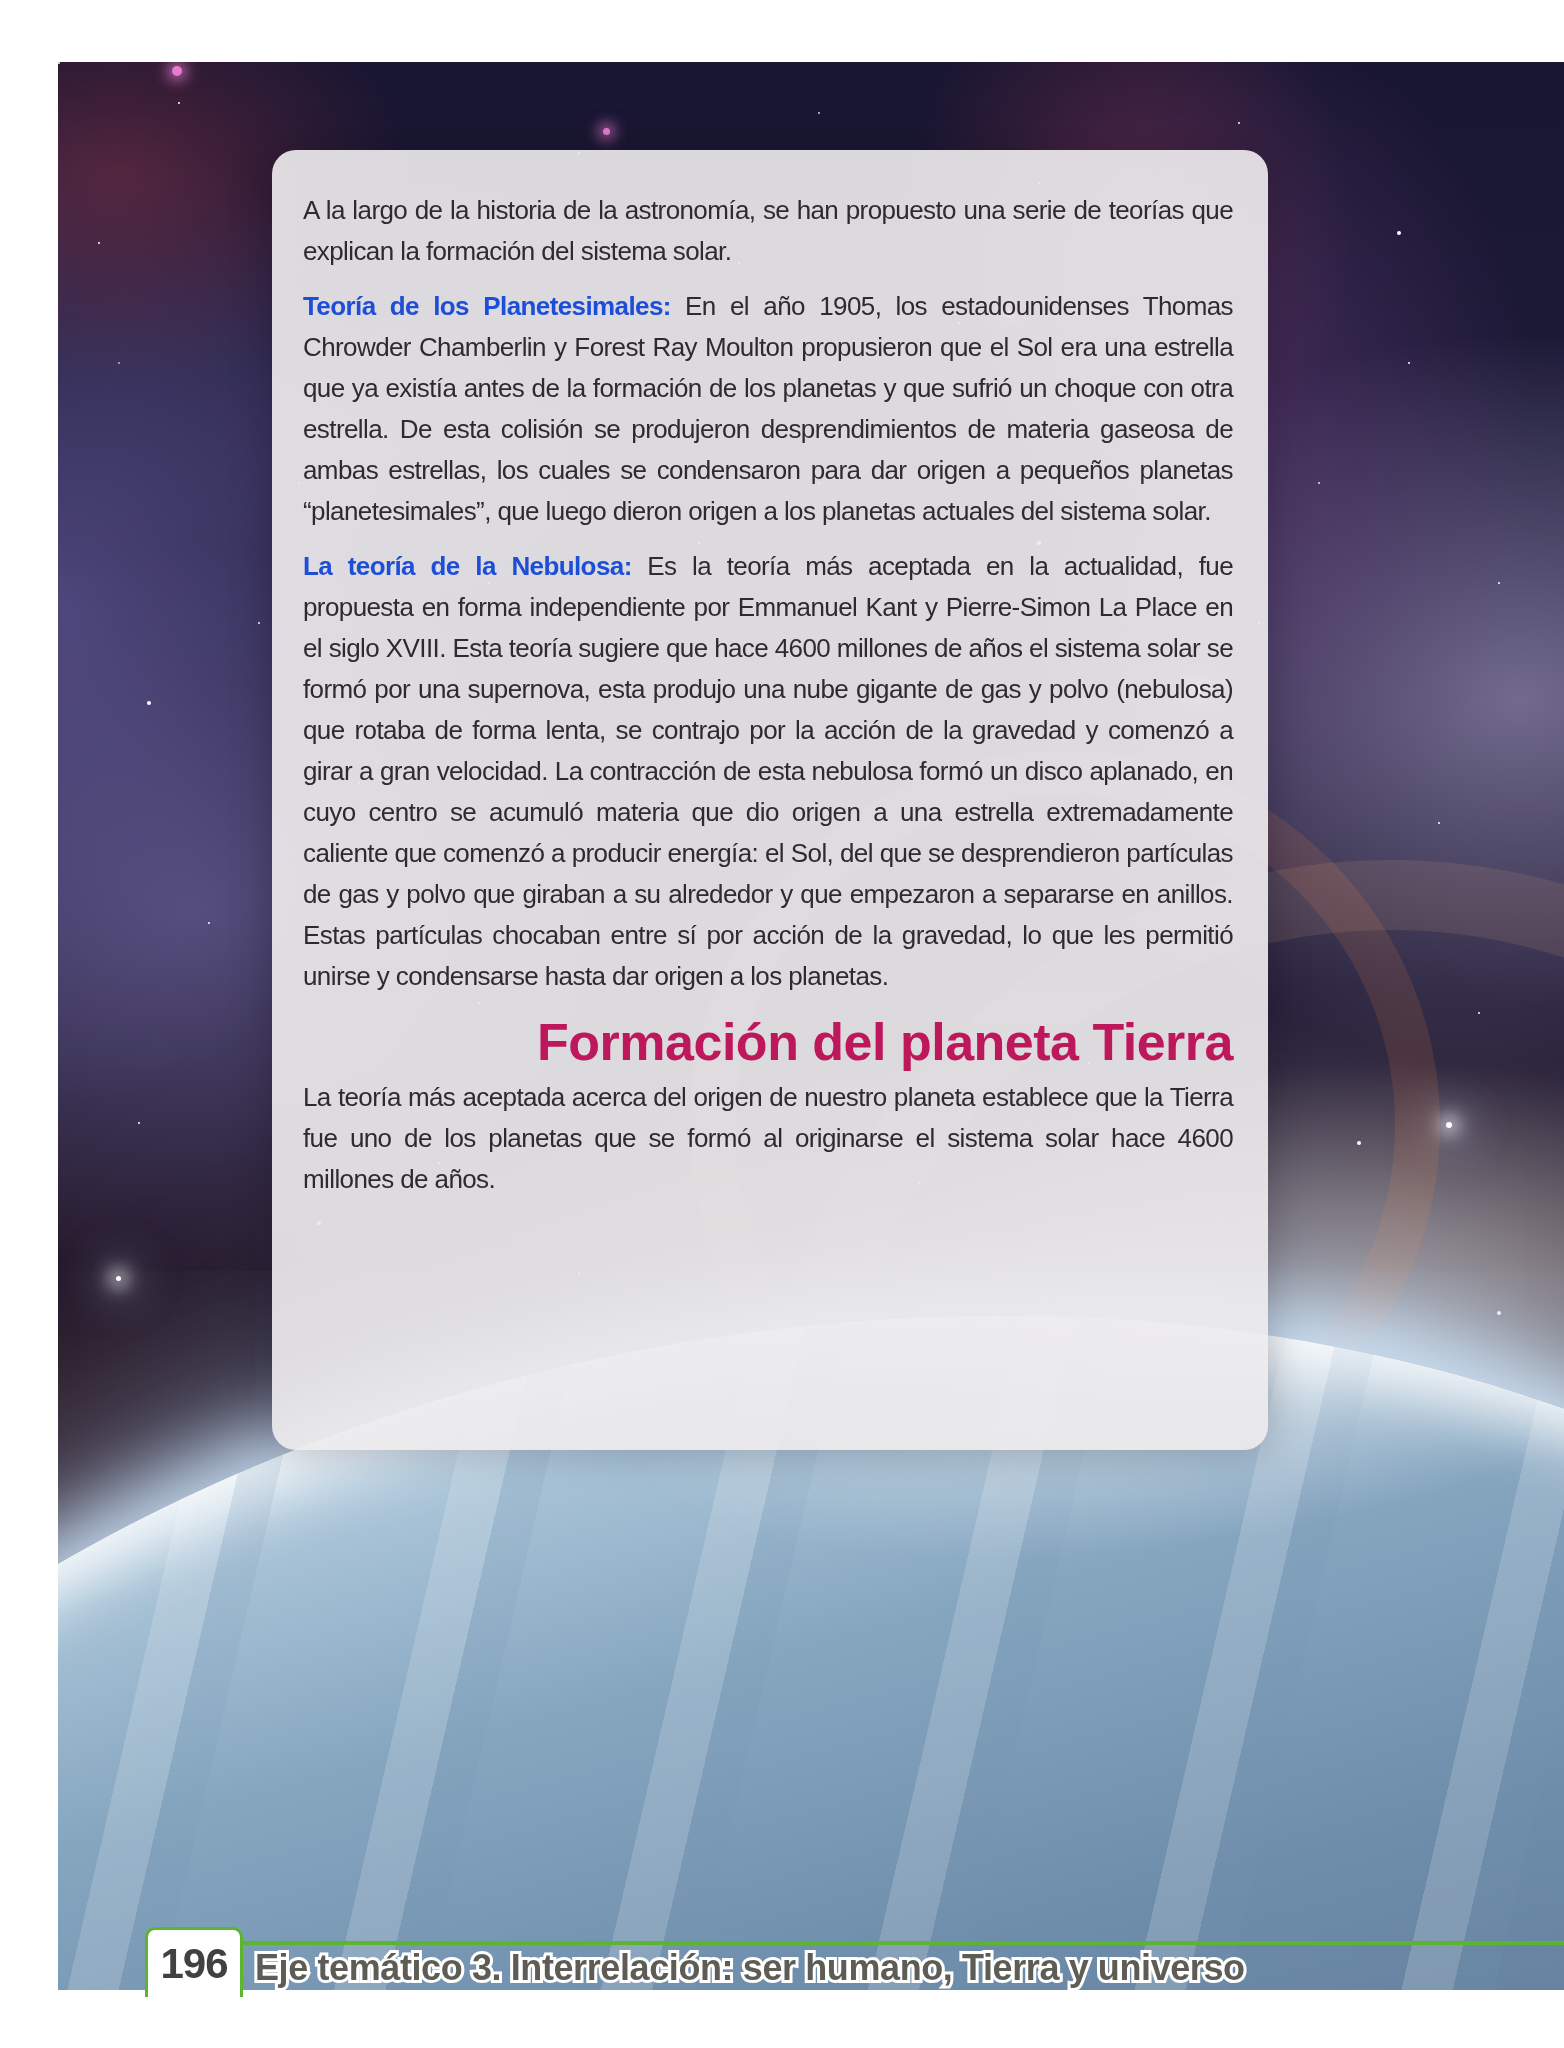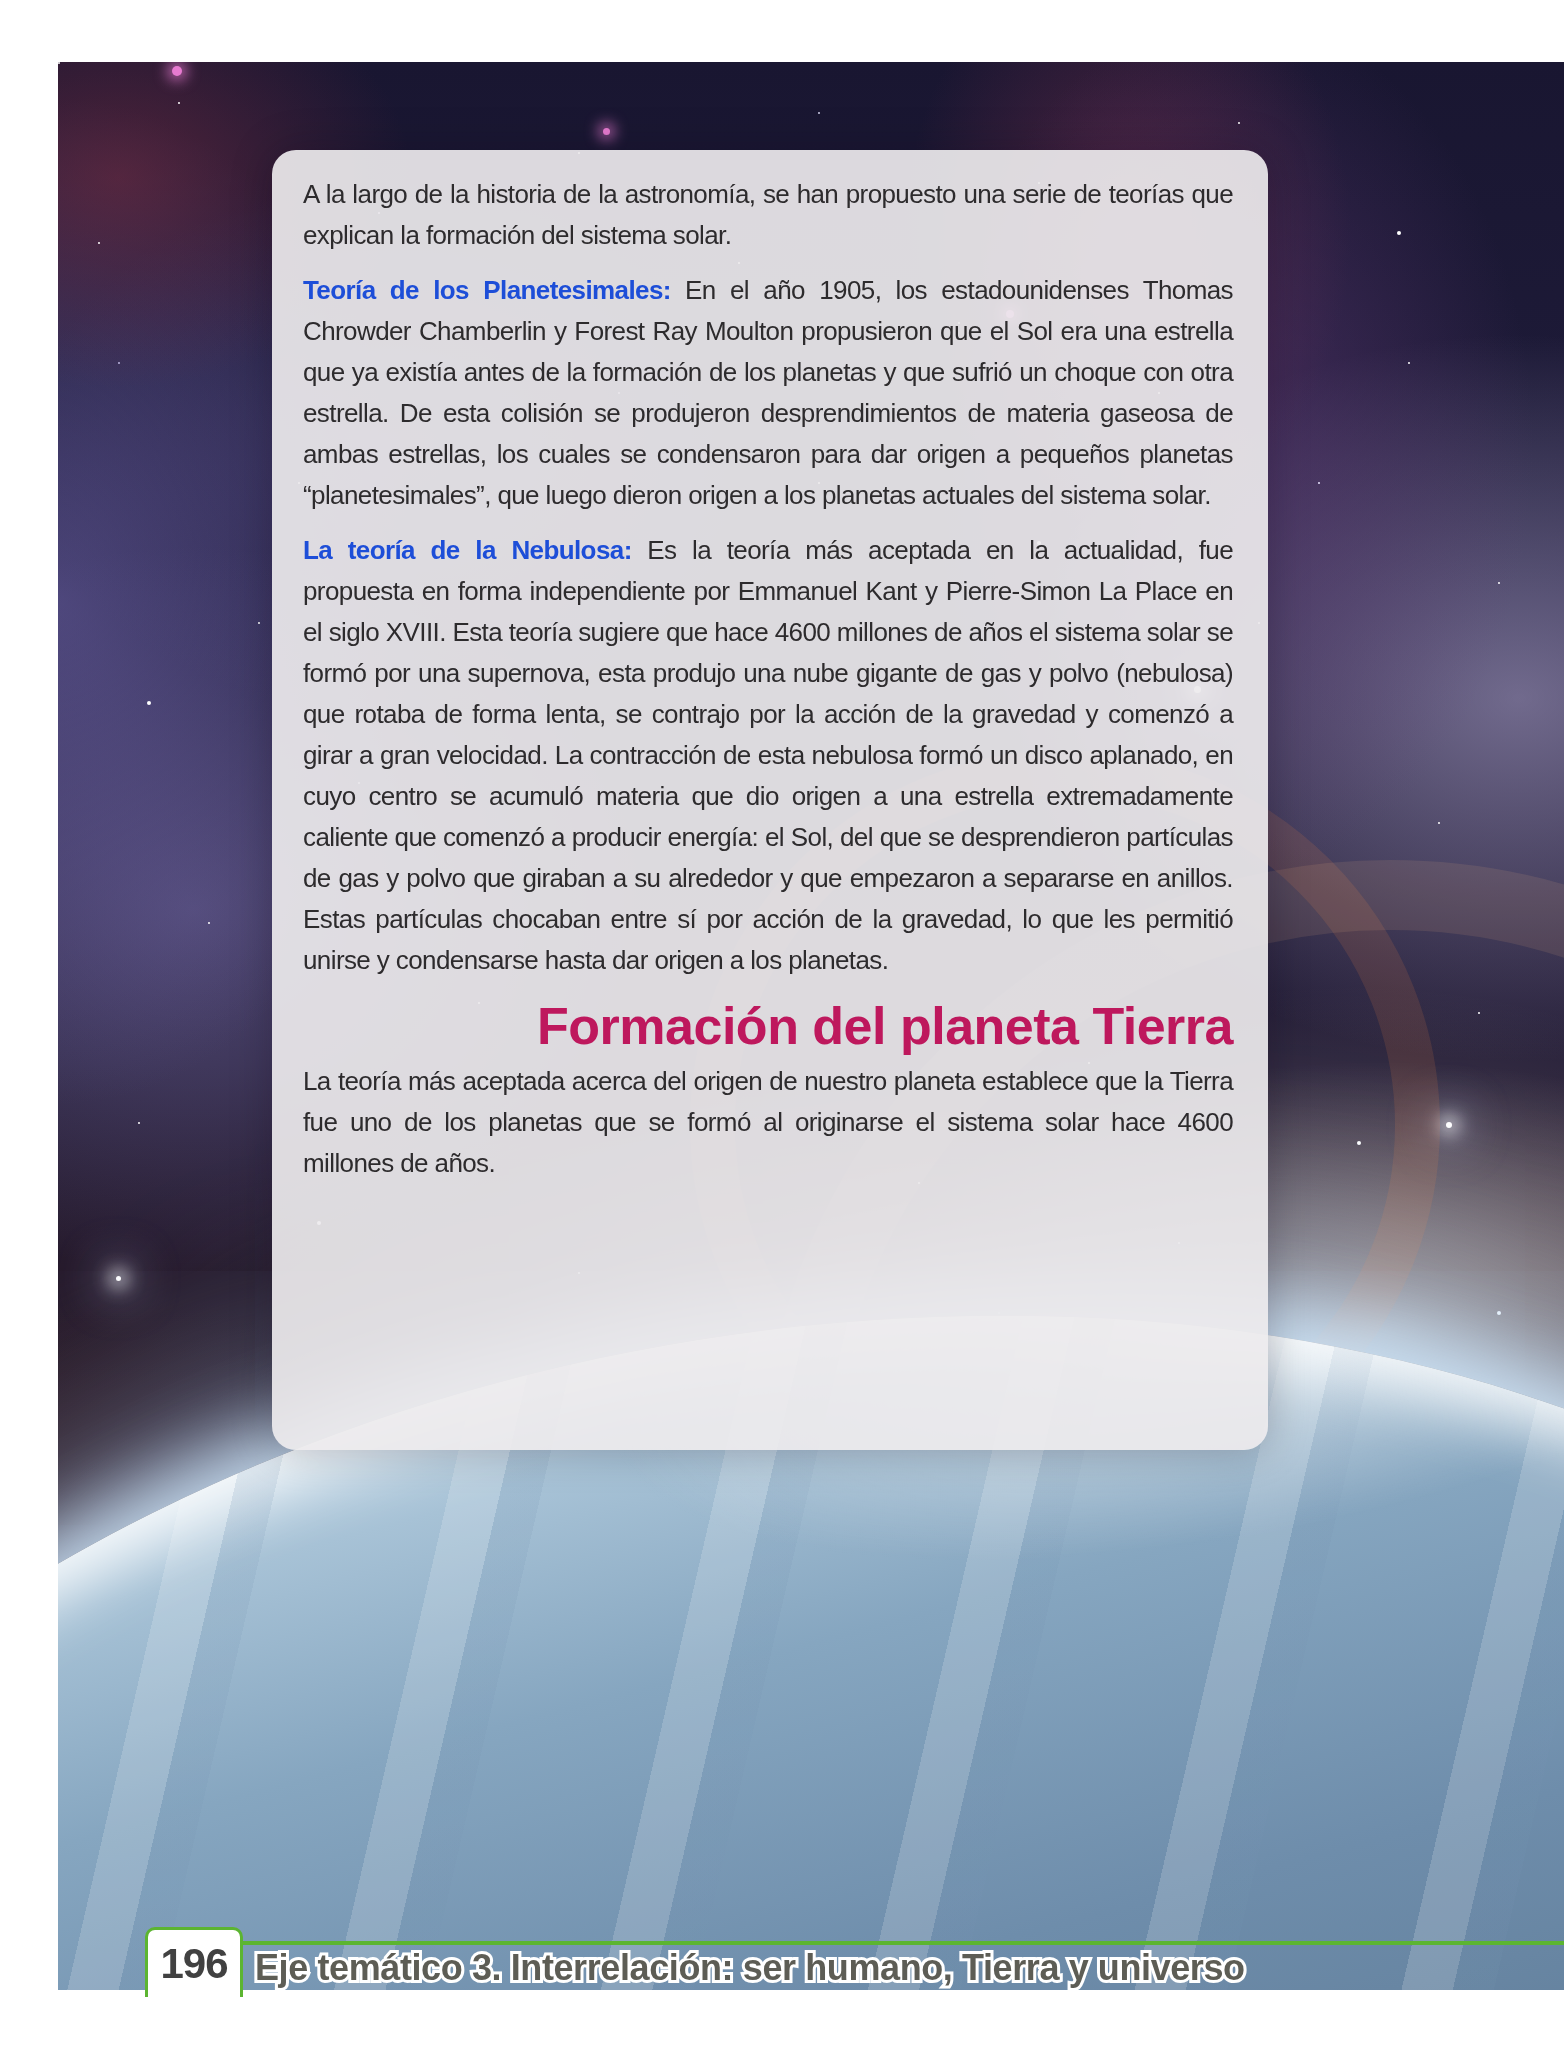--- a/index.html
+++ b/index.html
@@ -51,21 +51,21 @@
                inset 0 30px 60px rgba(255,255,255,.85);
   }
   .planet::before{content:"";position:absolute;inset:0;border-radius:50%;
     background:
       radial-gradient(ellipse 900px 300px at 70% 4%, rgba(255,255,255,.55), transparent 70%),
       repeating-linear-gradient(113deg, rgba(255,255,255,0) 0 70px, rgba(255,255,255,.17) 70px 120px,
         rgba(120,150,180,.15) 120px 160px, rgba(255,255,255,0) 160px 260px);}
   
   .content-box{
     position:absolute;left:272px;top:150px;width:996px;min-height:1300px;box-sizing:border-box;
-    padding:24px 35px 24px 31px;border-radius:24px;
+    padding:40px 35px 24px 31px;border-radius:24px;
     background:rgba(237,234,237,.92);
     box-shadow:0 0 40px rgba(10,5,20,.25);
   }
   .content-box p{
     margin:0 0 14px 0;
     font-size:26px;line-height:41px;letter-spacing:-.6px;color:#2d2b2d;
     text-align:justify;
   }
   .content-box p:last-child{margin-bottom:0;}
   .lead-accent{color:#1d4ed8;font-weight:bold;}

